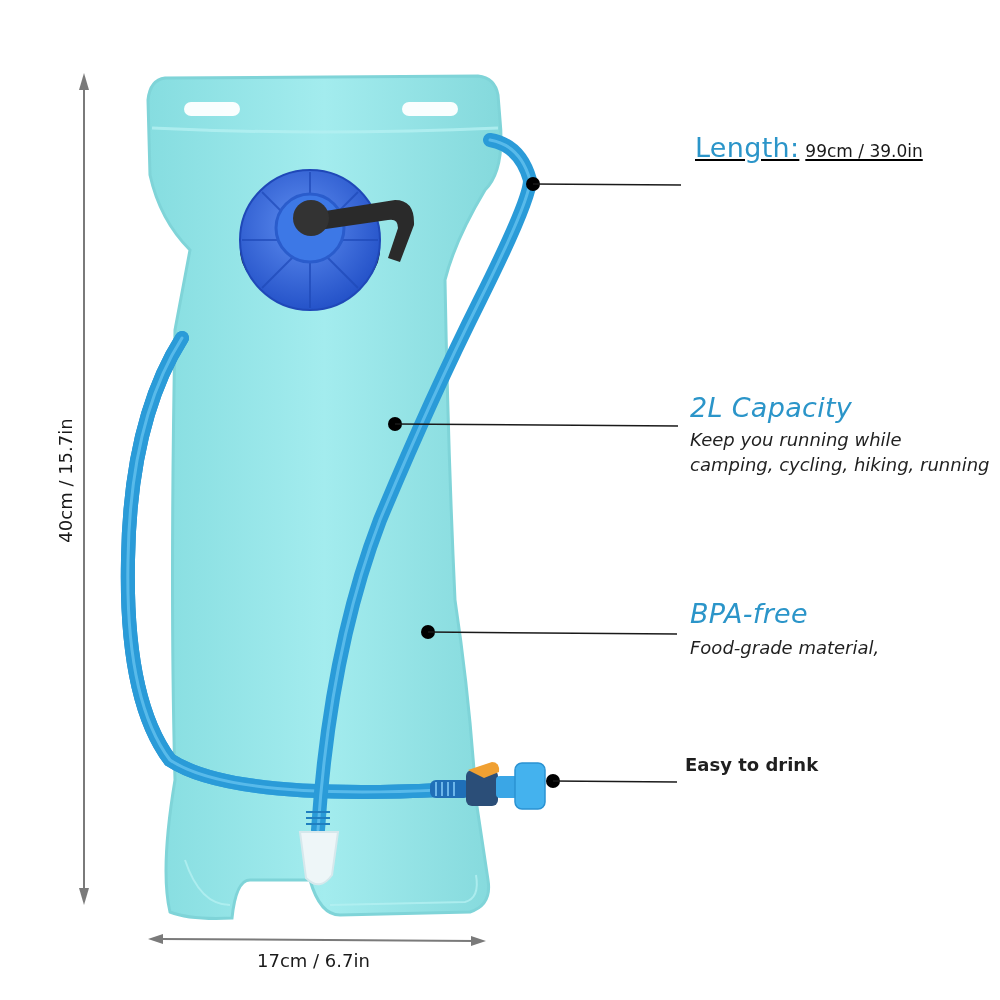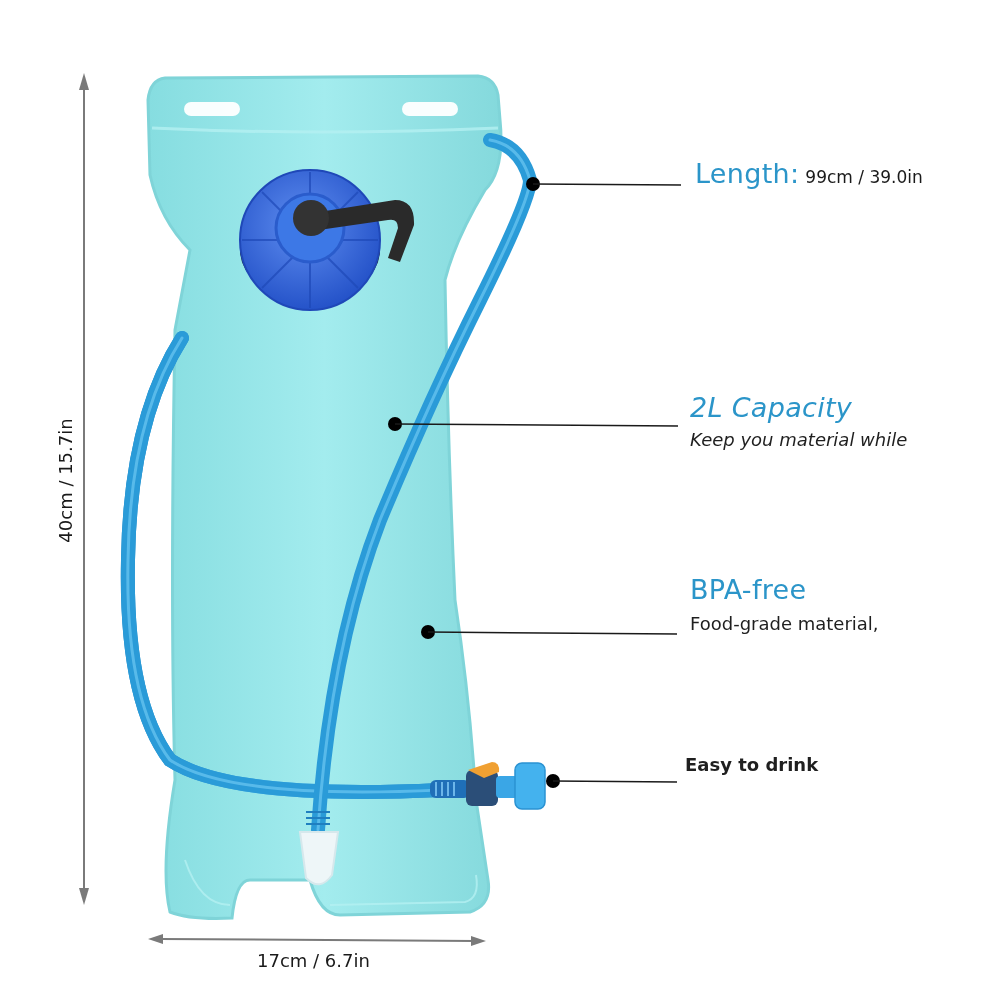--- a/index.html
+++ b/index.html
@@ -191,31 +191,32 @@
   </g>
   <g>
     <circle cx="553" cy="781" r="7" fill="#000000"></circle>
     <line x1="553" y1="781" x2="677" y2="782" stroke="#1a1a1a" stroke-width="1.5"></line>
   </g>
 </svg>
 
 <div class="dim-label vertical" style="left:-5px; top:470px; width:140px; text-align:center;">40cm / 15.7in</div>
 <div class="dim-label" style="left:257px; top:950px;">17cm / 6.7in</div>
 
-<div class="feature" style="left:695px; top:158px;">
+<div class="feature" style="left:695px; top:132px;text-decoration:underline;">
   <div class="feature-title">
     <span>Length:</span><span class="inline-value">99cm / 39.0in</span>
   </div>
 </div>
 
 <div class="feature" style="left:690px; top:392px;font-style:italic;">
   <div class="feature-title">2L Capacity</div>
-  <div class="feature-desc" style="margin-top:3px;">Keep you material while</div>
-</div>
-
-<div class="feature" style="left:690px; top:574px;">
+  <div class="feature-desc" style="margin-top:3px;">Keep you running while</div>
+  <div class="feature-desc">camping, cycling, hiking, running</div>
+</div>
+
+<div class="feature" style="left:690px; top:598px;font-style:italic;">
   <div class="feature-title">BPA-free</div>
   <div class="feature-desc" style="margin-top:5px;">Food-grade material,</div>
 </div>
 
 <div class="feature" style="left:685px; top:748px;">
   <div class="feature-desc" style="margin-top:4px;font-weight:bold;">Easy to drink</div>
 </div>
 
 </body></html>

